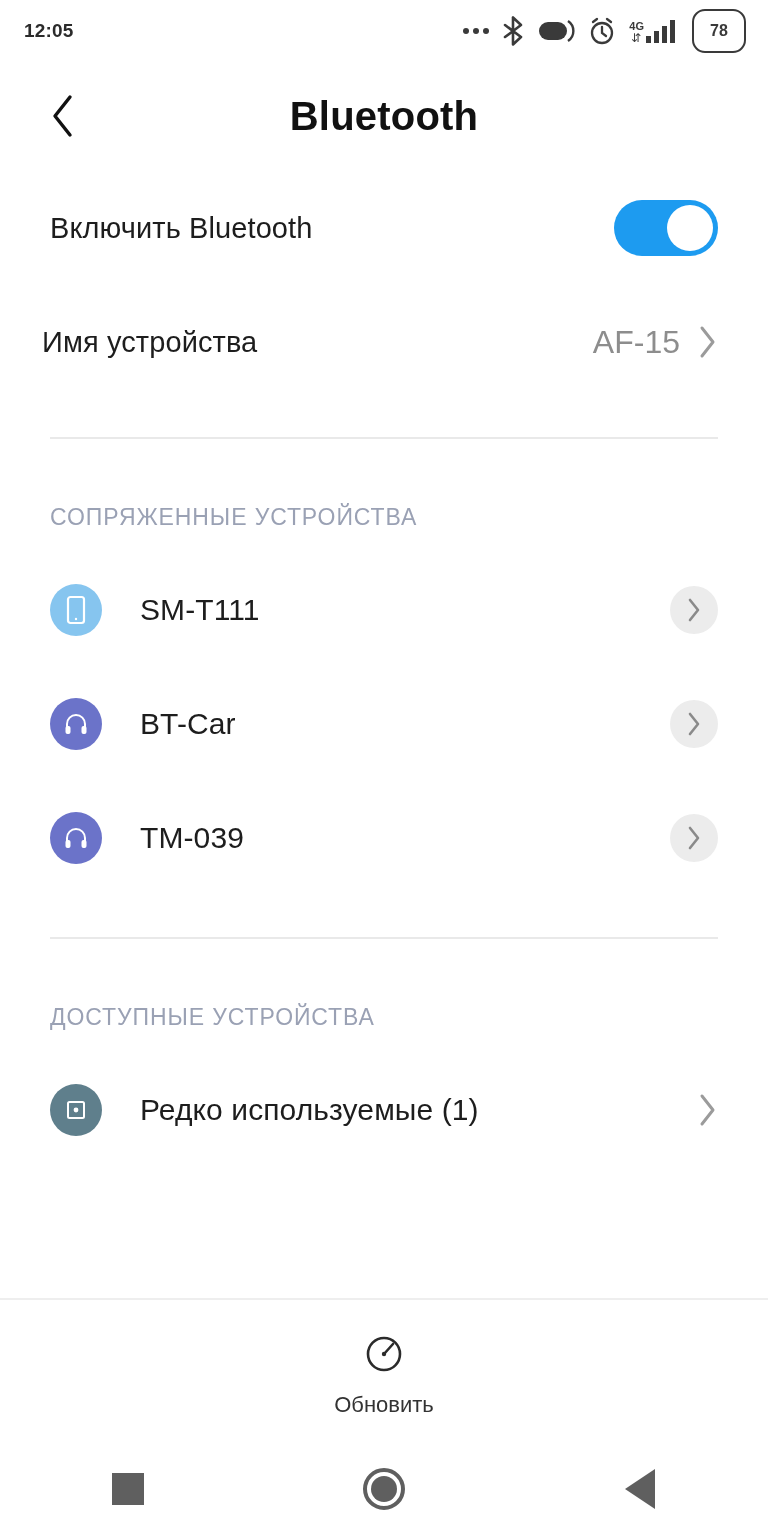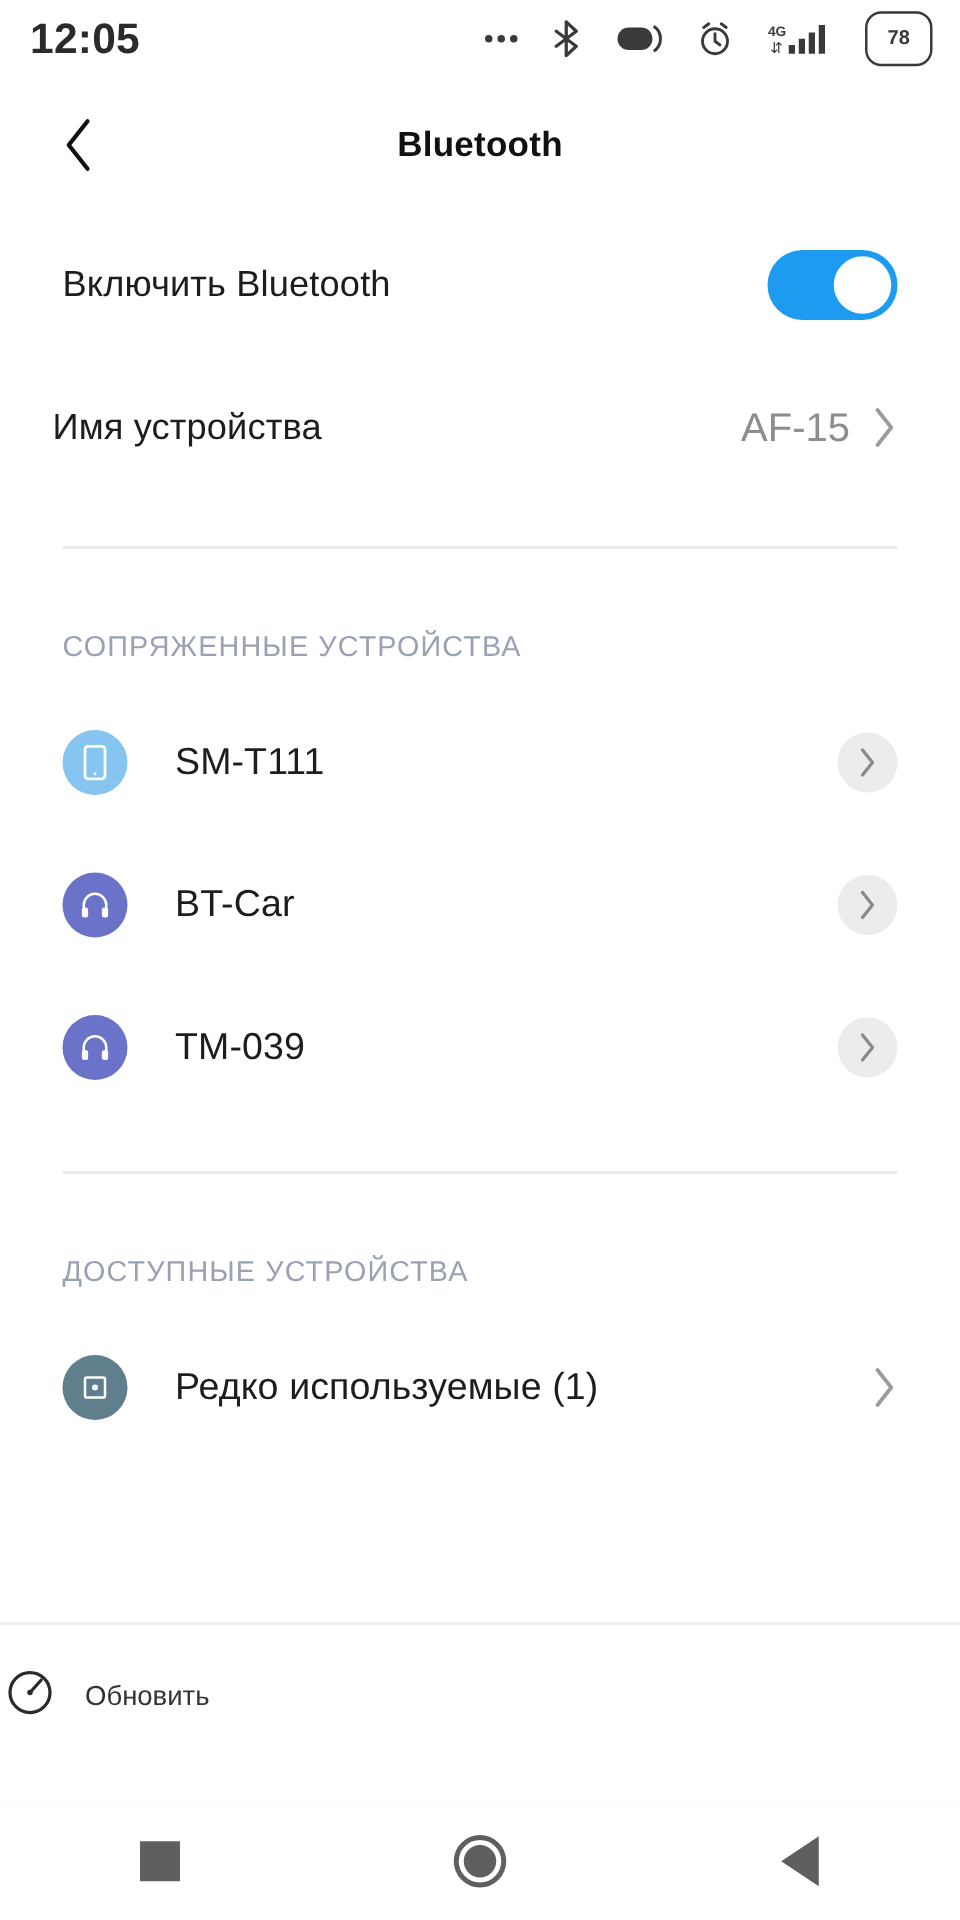--- a/index.html
+++ b/index.html
@@ -10,22 +10,22 @@
     -webkit-font-smoothing:antialiased;
   }
   .screen { position:relative; width:768px; height:1536px; background:#fff; overflow:hidden; }
 
   
   .statusbar {
     position:absolute; top:0; left:0; width:768px; height:62px;
     display:flex; align-items:center; justify-content:space-between;
     padding:0 22px 0 24px;
   }
-  .status-clock { font-size:34px; font-weight:700; color:#2b2b2b; letter-spacing:0.2px; }
-  .status-icons { display:flex; align-items:center; gap:28px; }
+  .status-clock { font-size:19px; font-weight:700; color:#2b2b2b; letter-spacing:0.2px; }
+  .status-icons { display:flex; align-items:center; gap:13px; }
   .si { display:flex; align-items:center; justify-content:center; color:#3a3a3a; }
   .dots { display:flex; gap:4px; align-items:center; }
   .dots i { width:6px; height:6px; border-radius:50%; background:#3a3a3a; display:block; }
   .battery {
     width:54px; height:44px; border:2.5px solid #3a3a3a; border-radius:13px;
     display:flex; align-items:center; justify-content:center;
     font-size:16px; font-weight:700; color:#3a3a3a;
   }
   .netwrap { display:flex; align-items:flex-end; gap:1px; }
   .gsmall { font-size:11px; font-weight:700; line-height:1; color:#3a3a3a; }
@@ -35,21 +35,21 @@
   .header {
     position:absolute; top:62px; left:0; width:768px; height:108px;
     display:flex; align-items:center;
   }
   .back-btn {
     position:absolute; left:34px; top:50%; transform:translateY(-50%);
     width:58px; height:58px; display:flex; align-items:center; justify-content:center;
   }
   .page-title {
     width:100%; text-align:center;
-    font-size:28px; font-weight:700; color:#111; letter-spacing:0.2px;
+    font-size:40px; font-weight:700; color:#111; letter-spacing:0.2px;
   }
 
   
   .row {
     position:absolute; left:0; width:768px;
     display:flex; align-items:center;
     padding:0 50px;
   }
   .row-label { font-size:29px; color:#1d1d1d; letter-spacing:0.1px; }
   .row-right { margin-left:auto; display:flex; align-items:center; gap:18px; }
@@ -86,21 +86,21 @@
   .dev-icon {
     width:52px; height:52px; border-radius:50%;
     display:flex; align-items:center; justify-content:center; flex:none;
     margin-right:38px;
   }
   .dev-name { font-size:30px; color:#1d1d1d; letter-spacing:0.1px; }
 
   
   .refresh {
     position:absolute; left:0; width:768px;
-    display:flex; flex-direction:row; align-items:center; gap:20px;
+    display:flex; flex-direction:column; align-items:center; gap:10px;
   }
   .refresh-label { font-size:22px; color:#333; }
 
   
   .navbar {
     position:absolute; left:0; bottom:0; width:768px; height:94px;
     display:flex; align-items:center; justify-content:space-around;
     background:#fff;
   }
   .nav-btn { width:120px; height:94px; display:flex; align-items:center; justify-content:center; }

